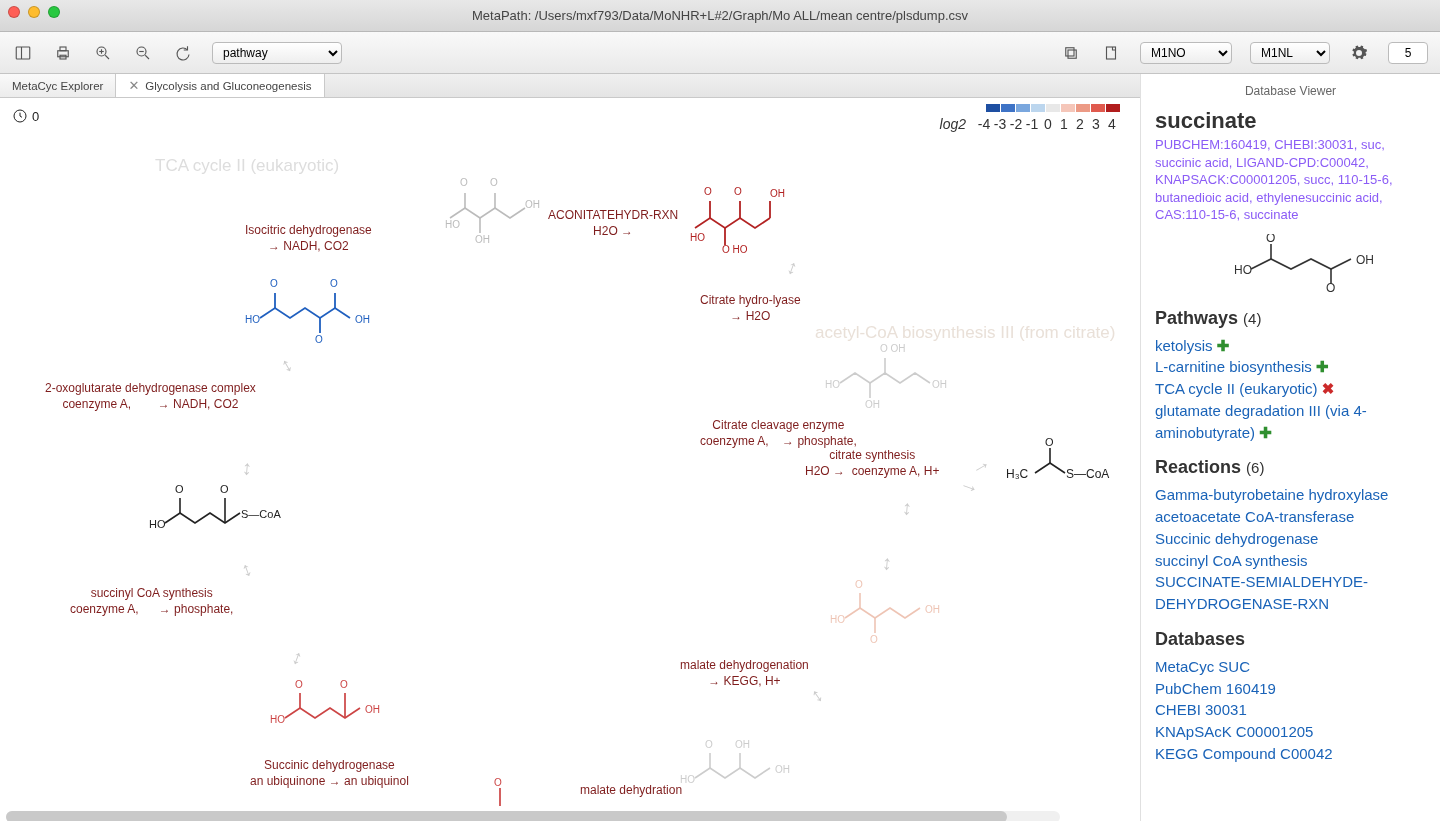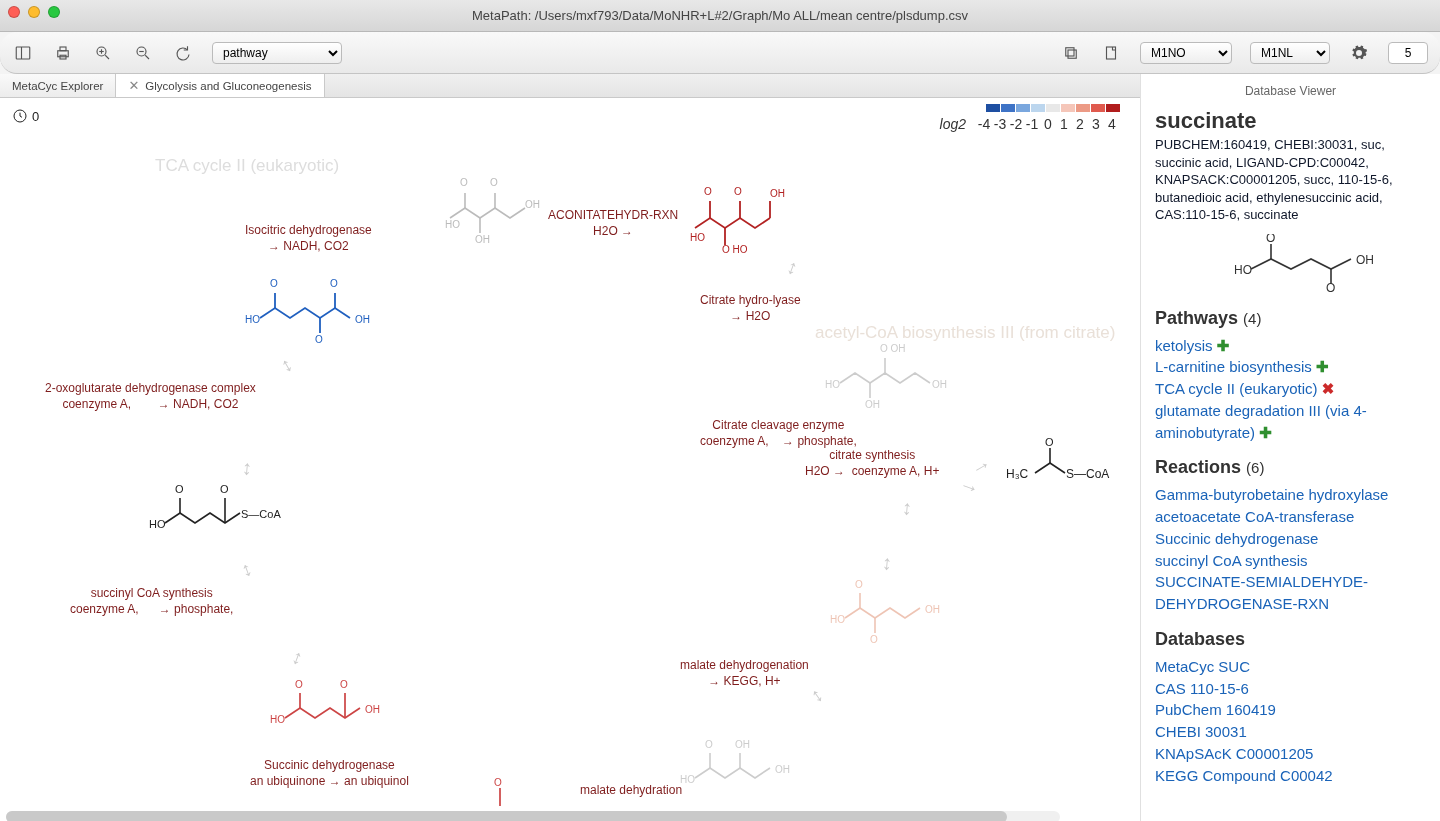--- a/index.html
+++ b/index.html
@@ -8,21 +8,21 @@
 
 .titlebar { height: 32px; background: linear-gradient(#e8e8e8,#d6d6d6); border-bottom: 1px solid #b8b8b8; position: relative; display: flex; align-items: center; }
 .traffic { position: absolute; left: 8px; top: 6px; display: flex; gap: 8px; }
 .traffic .dot { width: 12px; height: 12px; border-radius: 50%; border: 0.5px solid rgba(0,0,0,0.2); }
 .dot.red { background: #ff5f57; }
 .dot.yellow { background: #febc2e; }
 .dot.green { background: #28c840; }
 .titlebar .title { margin: 0 auto; font-size: 13px; color: #444; }
 
 
-.toolbar { height: 42px; background: linear-gradient(#f9f9f9,#e9e9e9); border-bottom: 1px solid #c4c4c4; display: flex; align-items: center; padding: 0 12px; gap: 18px; border-radius: 17px; }
+.toolbar { height: 42px; background: linear-gradient(#f9f9f9,#e9e9e9); border-bottom: 1px solid #c4c4c4; display: flex; align-items: center; padding: 0 12px; gap: 18px; }
 .toolbar .spacer { flex: 1; }
 .tb-btn { width: 22px; height: 22px; display: flex; align-items: center; justify-content: center; color: #555; cursor: pointer; }
 .tb-btn svg { width: 18px; height: 18px; fill: none; stroke: #555; stroke-width: 1.5; }
 select.native { height: 22px; font-size: 12px; border-radius: 4px; border: 1px solid #bbb; background: linear-gradient(#fff,#eee); padding: 0 18px 0 6px; }
 .spin { width: 40px; height: 22px; border: 1px solid #bbb; border-radius: 4px; background: #fff; font-size: 12px; text-align: center; }
 .gear svg { fill: #555; stroke: none; }
 
 
 .content { display: flex; height: calc(821px - 26px - 42px); }
 .main { flex: 1; display: flex; flex-direction: column; background: #fff; min-width: 0; }
@@ -47,21 +47,21 @@
 .legend-swatches span { width: 14px; height: 8px; display: block; }
 .legend-labels { display: flex; gap: 6px; font-size: 14px; justify-content: flex-end; align-items: baseline; }
 .legend-labels .pre { font-style: italic; margin-right: 4px; }
 
 .scrollbar-h { position: absolute; bottom: 4px; left: 6px; right: 80px; height: 12px; background: #f0f0f0; border-radius: 6px; }
 .scrollbar-h .thumb { height: 100%; background: #c9c9c9; border-radius: 6px; }
 
 
 .side-title { font-size: 12px; text-align: center; color: #666; margin: 2px 0 10px; }
 .metab-name { font-size: 22px; font-weight: 700; margin-bottom: 2px; }
-.aliases { font-size: 13px; line-height: 1.35; color: #0f172a; margin-bottom: 10px; }
+.aliases { font-size: 13px; line-height: 1.35; color: #8b5cf6; margin-bottom: 10px; }
 .sec-head { font-size: 18px; font-weight: 700; margin: 14px 0 6px; }
 .sec-head .count { font-weight: 400; font-size: 15px; }
 .linklist { font-size: 15px; line-height: 1.45; }
 .linklist a { color: #1a63b8; text-decoration: none; cursor: pointer; }
 .badge-add { color: #2f8f2f; font-weight: bold; }
 .badge-rem { color: #cc2a2a; font-weight: bold; }
 
 .arrow { position:absolute; color:#ccc; font-size:20px; transform-origin:center; }
 
 
@@ -398,20 +398,19 @@
         <div><a>Gamma-butyrobetaine hydroxylase</a></div>
         <div><a>acetoacetate CoA-transferase</a></div>
         <div><a>Succinic dehydrogenase</a></div>
         <div><a>succinyl CoA synthesis</a></div>
         <div><a>SUCCINATE-SEMIALDEHYDE-DEHYDROGENASE-RXN</a></div>
       </div>
 
     <div class="sec-head">Databases</div>
     <div class="linklist" id="databases-list">
         <div><a>MetaCyc SUC</a></div>
-        <div><a>CAS 110-15-6</a></div>
         <div><a>PubChem 160419</a></div>
         <div><a>CHEBI 30031</a></div>
         <div><a>KNApSAcK C00001205</a></div>
         <div><a>KEGG Compound C00042</a></div>
       </div>
   </div>
 </div>
 
 </body></html>

